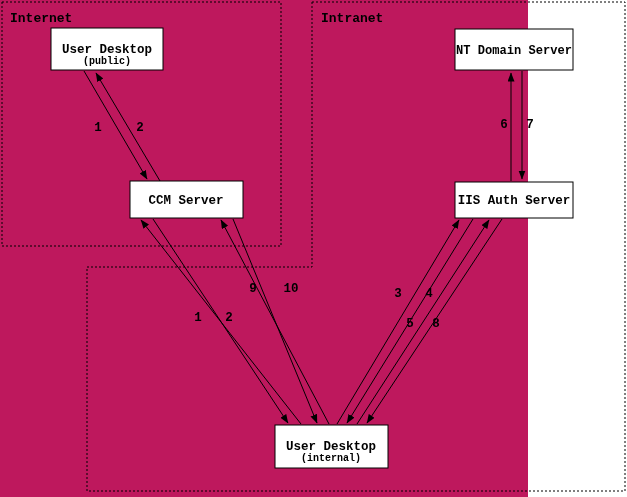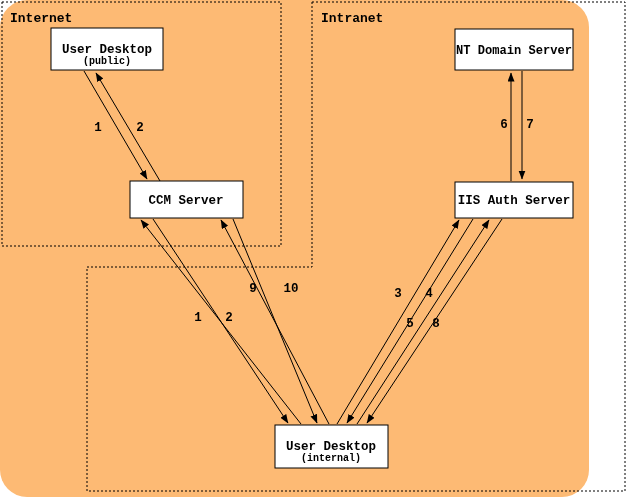--- a/index.html
+++ b/index.html
@@ -2,25 +2,24 @@
 <html><head>
 <meta charset="utf-8">
 <style>
   html, body {
     margin: 0;
     padding: 0;
     background: #ffffff;
   }
   .stage {
     position: relative;
-    width: 589px;
+    width: 528px;
     height: 497px;
-    background: #fdba74;
+    background: #be185d;
     font-family: "Liberation Mono", "DejaVu Sans Mono", monospace;
-    border-radius: 27px;
   }
   svg { display: block; }
   .zone-border {
     fill: none;
     stroke: #000000;
     stroke-width: 1;
     stroke-dasharray: 2 2;
   }
   .node-box {
     fill: #ffffff;

